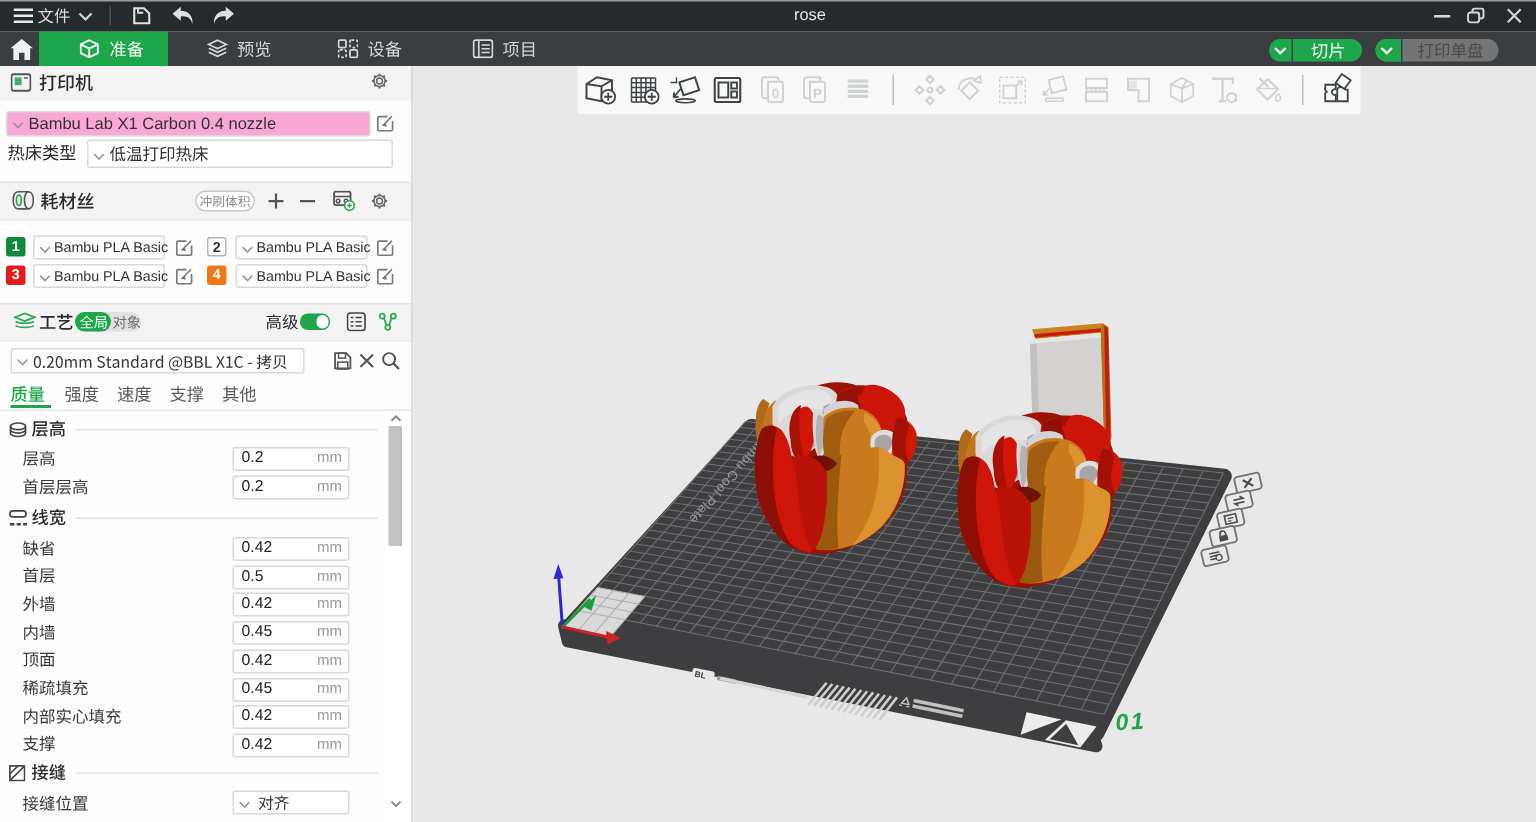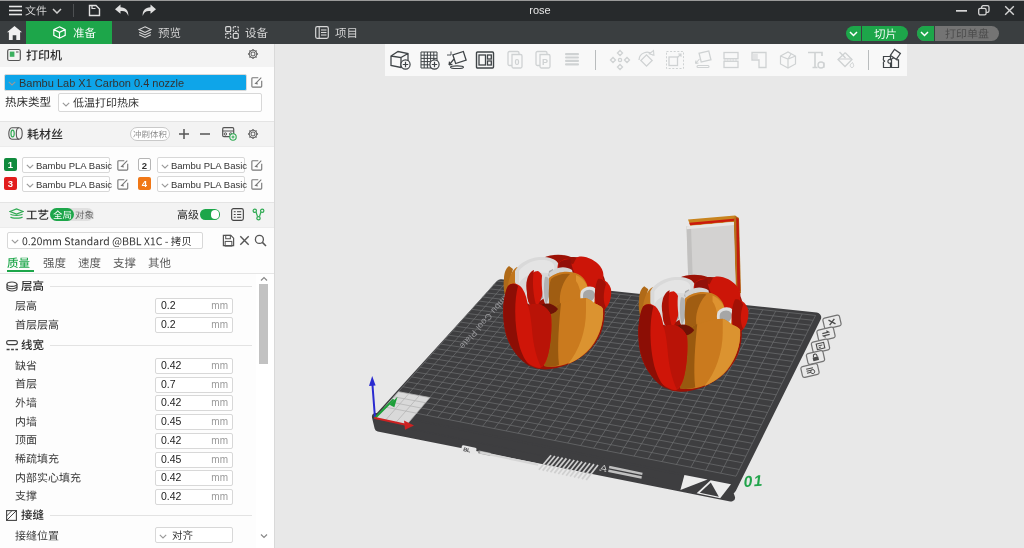--- a/index.html
+++ b/index.html
@@ -120,21 +120,21 @@
 <div class="abs" style="left:26px;top:49px;line-height:0"><svg width="36" height="14" viewBox="0 0 36 14" style="overflow:visible" fill="#2b2b2b">
       <path transform="translate(0.0,10.6) scale(0.012000,-0.012000)" d="M188 844V647H46V557H188V362L37 324L64 230L188 264V33C188 19 182 14 168 14C155 13 112 13 68 15C80 -11 94 -50 97 -75C168 -75 212 -73 242 -57C272 -43 283 -18 283 32V291L423 332L411 421L283 387V557H410V647H283V844ZM421 764V669H692V47C692 29 685 23 665 22C644 22 570 21 502 25C517 -3 535 -50 540 -78C634 -78 699 -77 740 -60C780 -43 794 -13 794 46V669H965V764Z"></path>
       <path transform="translate(12.0,10.6) scale(0.012000,-0.012000)" d="M91 30C119 47 163 60 460 133C457 154 454 194 455 222L195 164V406H458V498H195V666C288 687 387 715 464 747L391 823C320 788 203 751 99 727V199C99 160 72 139 52 129C67 105 85 54 91 30ZM526 775V-82H621V681H824V183C824 168 820 163 805 163C788 163 736 162 682 164C697 138 714 92 718 64C790 64 841 66 876 83C910 100 920 132 920 181V775Z"></path>
       <path transform="translate(24.0,10.6) scale(0.012000,-0.012000)" d="M493 787V465C493 312 481 114 346 -23C368 -35 404 -66 419 -83C564 63 585 296 585 464V697H746V73C746 -14 753 -34 771 -51C786 -67 812 -74 834 -74C847 -74 871 -74 886 -74C908 -74 928 -69 944 -58C959 -47 968 -29 974 0C978 27 982 100 983 155C960 163 932 178 913 195C913 130 911 80 909 57C908 35 905 26 901 20C897 15 890 13 883 13C876 13 866 13 860 13C854 13 849 15 845 19C841 24 840 41 840 71V787ZM207 844V633H49V543H195C160 412 93 265 24 184C40 161 62 122 72 96C122 160 170 259 207 364V-83H298V360C333 312 373 255 391 222L447 299C425 325 333 432 298 467V543H438V633H298V844Z"></path>
     </svg></div>
 <svg class="abs" style="left:247px;top:48px" width="12" height="12" viewBox="0 0 20 20">
     <path fill="none" stroke="#666" stroke-width="1.7" d="M10 6.7 a3.3 3.3 0 1 0 0 6.6 a3.3 3.3 0 1 0 0 -6.6"></path>
     <path fill="none" stroke="#666" stroke-width="2.2" d="M10 1.6 v2.3 M10 16.1 v2.3 M1.6 10 h2.3 M16.1 10 h2.3 M4.1 4.1 l1.7 1.7 M14.2 14.2 l1.7 1.7 M15.9 4.1 l-1.7 1.7 M5.8 14.2 l-1.7 1.7"></path>
     <path fill="none" stroke="#666" stroke-width="1.7" d="M10 3.8 a6.2 6.2 0 1 0 0 12.4 a6.2 6.2 0 1 0 0-12.4"></path>
   </svg>
-<div class="abs" style="left:4px;top:74px;width:243px;height:17px;background:#0ea5e9;border:1px solid #d8d8d8;border-radius:2px;">
+<div class="abs" style="left:4px;top:74px;width:243px;height:17px;background:#f9a8d4;border:1px solid #d8d8d8;border-radius:2px;">
     <svg class="abs" style="left:3px;top:6px" width="8" height="5" viewBox="0 0 8 5">
       <path d="M0.8 0.8 L4 4 L7.2 0.8" fill="none" stroke="#999" stroke-width="1.1"></path>
     </svg>
     <div class="abs" style="left:14px;top:0;height:17px;line-height:17px;font-size:11px;color:#333;white-space:nowrap">Bambu Lab X1 Carbon 0.4 nozzle</div>
   </div>
 <svg class="abs" style="left:251px;top:76px" width="12" height="12" viewBox="0 0 14 14">
     <path d="M12.5 5.5 V12 a1 1 0 0 1 -1 1 H2 a1 1 0 0 1 -1 -1 V3 a1 1 0 0 1 1 -1 H8.5" fill="none" stroke="#777" stroke-width="1.3"></path>
     <path d="M5.5 8.5 L12 1.8 M5.2 8.8 l2 0.4 -0.4 -2 z" fill="#777" stroke="#777" stroke-width="1.2"></path>
   </svg>
 <div class="abs" style="left:5px;top:96px;line-height:0"><svg width="46" height="13" viewBox="0 0 46 13" style="overflow:visible" fill="#2b2b2b">
@@ -396,21 +396,21 @@
       <path transform="translate(11.0,9.7) scale(0.011000,-0.011000)" d="M266 783C224 693 153 607 76 551C94 541 126 520 140 507C214 569 292 664 340 763ZM664 752C746 688 841 594 883 532L947 576C901 638 805 728 723 790ZM453 839V506H462C337 458 187 427 36 409C51 392 74 360 84 342C132 350 180 359 228 369V-78H301V-32H752V-75H828V426H438C574 472 694 536 773 625L702 658C659 609 599 568 527 534V839ZM301 237H752V160H301ZM301 293V366H752V293ZM301 105H752V27H301Z"></path>
     </svg></div>
 <div class="abs" style="left:155px;top:358px;width:78px;height:16px;background:#fff;border:1px solid #d8d8d8;border-radius:2px;"></div>
 <div class="abs" style="left:161px;top:358px;height:16px;line-height:15px;font-size:10.5px;color:#222">0.42</div>
 <div class="abs" style="left:200px;top:358px;width:28px;height:16px;line-height:15px;font-size:10px;color:#9a9a9a;text-align:right">mm</div>
 <div class="abs" style="left:15px;top:378.2px;line-height:0"><svg width="22" height="13" viewBox="0 0 22 13" style="overflow:visible" fill="#3a3a3a">
       <path transform="translate(0.0,9.7) scale(0.011000,-0.011000)" d="M243 312H755V210H243ZM243 373V472H755V373ZM243 150H755V44H243ZM228 815C259 782 294 736 313 702H54V632H456C450 602 442 568 433 539H168V-80H243V-23H755V-80H833V539H512L546 632H949V702H696C725 737 757 779 785 820L702 842C681 800 643 742 611 702H345L389 725C370 758 331 808 294 844Z"></path>
       <path transform="translate(11.0,9.7) scale(0.011000,-0.011000)" d="M304 456V389H873V456ZM209 727H811V607H209ZM133 792V499C133 340 124 117 31 -40C50 -47 83 -66 98 -78C195 86 209 331 209 499V542H886V792ZM288 -64C319 -52 367 -48 803 -19C818 -45 832 -70 842 -89L911 -55C877 6 806 112 751 189L686 162C712 126 740 83 766 41L380 18C433 74 487 145 533 218H943V284H239V218H438C394 142 338 72 320 52C298 27 278 9 261 6C270 -13 283 -49 288 -64Z"></path>
     </svg></div>
 <div class="abs" style="left:155px;top:376.7px;width:78px;height:16px;background:#fff;border:1px solid #d8d8d8;border-radius:2px;"></div>
-<div class="abs" style="left:161px;top:376.7px;height:16px;line-height:15px;font-size:10.5px;color:#222">0.7</div>
+<div class="abs" style="left:161px;top:376.7px;height:16px;line-height:15px;font-size:10.5px;color:#222">0.5</div>
 <div class="abs" style="left:200px;top:376.7px;width:28px;height:16px;line-height:15px;font-size:10px;color:#9a9a9a;text-align:right">mm</div>
 <div class="abs" style="left:15px;top:396.9px;line-height:0"><svg width="22" height="13" viewBox="0 0 22 13" style="overflow:visible" fill="#3a3a3a">
       <path transform="translate(0.0,9.7) scale(0.011000,-0.011000)" d="M231 841C195 665 131 500 39 396C57 385 89 361 103 348C159 418 207 511 245 616H436C419 510 393 418 358 339C315 375 256 418 208 448L163 398C217 362 282 312 325 272C253 141 156 50 38 -10C58 -23 88 -53 101 -72C315 45 472 279 525 674L473 690L458 687H269C283 732 295 779 306 827ZM611 840V-79H689V467C769 400 859 315 904 258L966 311C912 374 802 470 716 537L689 516V840Z"></path>
       <path transform="translate(11.0,9.7) scale(0.011000,-0.011000)" d="M558 205H719V129H558ZM503 247V87H775V247ZM403 644C440 604 481 548 499 512L554 545C536 582 493 635 455 673ZM822 671C798 631 755 576 723 541L776 513C809 547 849 595 882 643ZM605 841V754H363V690H605V505H326V440H958V505H676V690H916V754H676V841ZM375 367V-79H442V-35H834V-76H904V367ZM442 25V307H834V25ZM35 163 64 91C143 126 243 171 338 216L323 280L223 238V530H321V599H223V828H154V599H46V530H154V209C109 191 68 175 35 163Z"></path>
     </svg></div>
 <div class="abs" style="left:155px;top:395.4px;width:78px;height:16px;background:#fff;border:1px solid #d8d8d8;border-radius:2px;"></div>
 <div class="abs" style="left:161px;top:395.4px;height:16px;line-height:15px;font-size:10.5px;color:#222">0.42</div>
 <div class="abs" style="left:200px;top:395.4px;width:28px;height:16px;line-height:15px;font-size:10px;color:#9a9a9a;text-align:right">mm</div>
 <div class="abs" style="left:15px;top:415.59999999999997px;line-height:0"><svg width="22" height="13" viewBox="0 0 22 13" style="overflow:visible" fill="#3a3a3a">
       <path transform="translate(0.0,9.7) scale(0.011000,-0.011000)" d="M99 669V-82H173V595H462C457 463 420 298 199 179C217 166 242 138 253 122C388 201 460 296 498 392C590 307 691 203 742 135L804 184C742 259 620 376 521 464C531 509 536 553 538 595H829V20C829 2 824 -4 804 -5C784 -5 716 -6 645 -3C656 -24 668 -58 671 -79C761 -79 823 -79 858 -67C892 -54 903 -30 903 19V669H539V840H463V669Z"></path>

